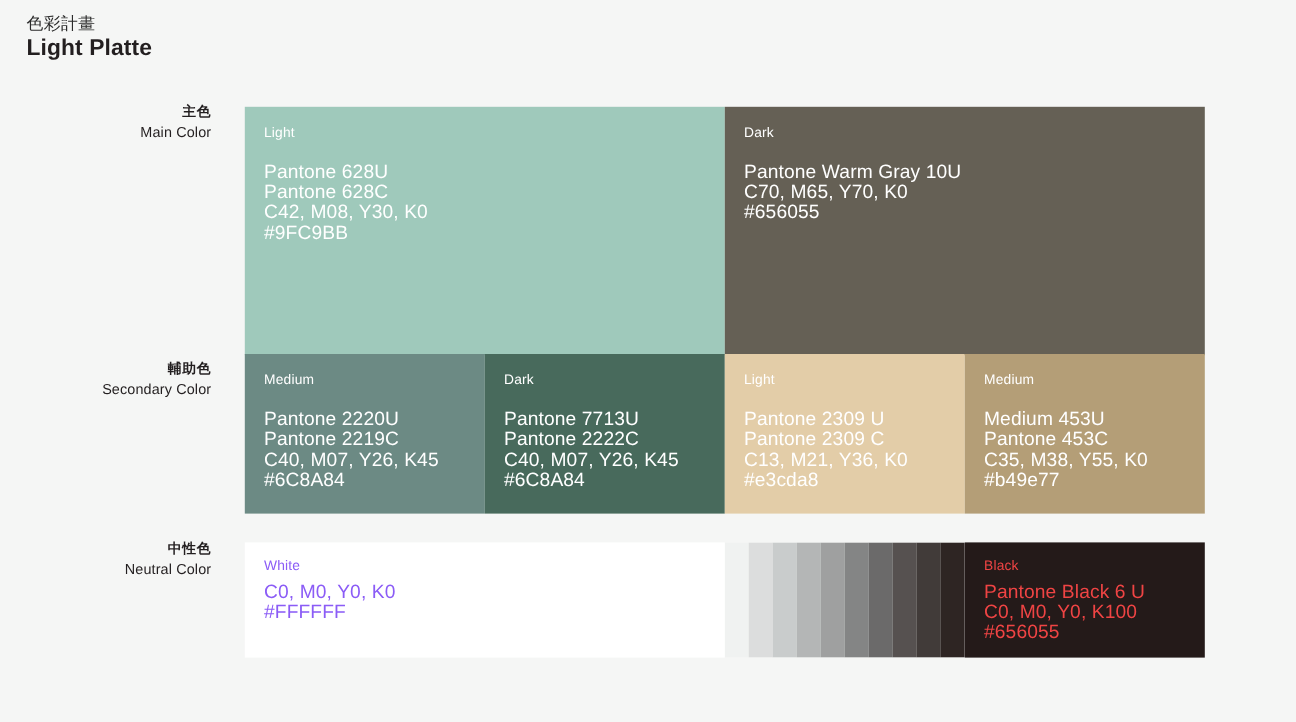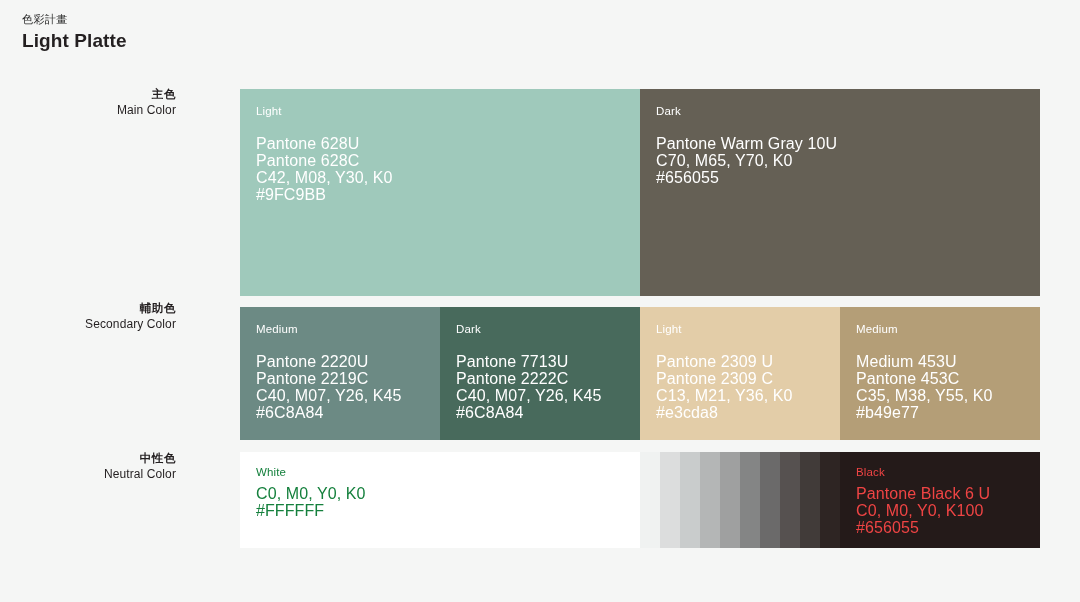--- a/index.html
+++ b/index.html
@@ -14,21 +14,21 @@
   #page {
     position: relative;
     width: 1080px;
     height: 602px;
     background: #f5f6f5;
   }
 
   
   #header { position: absolute; left: 22px; top: 12px; }
   #header .kicker {
-    font-size: 11px;
+    font-size: 14px;
     color: #2b2b2b;
     letter-spacing: 0.4px;
     line-height: 15px;
     font-weight: 400;
   }
   #header .title {
     font-size: 19px;
     font-weight: 700;
     color: #231f20;
     letter-spacing: 0.1px;
@@ -52,21 +52,21 @@
   }
   .row-label .en {
     font-size: 12px;
     font-weight: 400;
     color: #231f20;
     line-height: 17px;
     letter-spacing: 0.1px;
   }
 
   
-  .row { position: absolute; display: flex; margin-left: 36px; }
+  .row { position: absolute; display: flex; }
   .swatch {
     position: relative;
     height: 100%;
     overflow: hidden;
   }
   .sw-inner {
     position: absolute;
     left: 16px;
     top: 14px;
     right: 6px;
@@ -131,21 +131,21 @@
         </div>
       </div>
     </div>
   </div>
 
   <div class="row-label" style="top:300px;">
     <div class="cn">輔助色</div>
     <div class="en">Secondary Color</div>
   </div>
 
-  <div class="row row-secondary" style="left:204px; top:307px; width:800px; height:133px;">
+  <div class="row row-secondary" style="left:204px; top:295px; width:800px; height:133px;">
 
     <div class="swatch" style="width:200px; background:#6C8A84;">
       <div class="sw-inner" style="color:#ffffff;">
         <div class="sw-name">Medium</div>
         <div class="sw-lines">
           <div class="sw-line">Pantone 2220U</div>
           <div class="sw-line">Pantone 2219C</div>
           <div class="sw-line">C40, M07, Y26, K45</div>
           <div class="sw-line">#6C8A84</div>
         </div>
@@ -190,21 +190,21 @@
   </div>
 
   <div class="row-label" style="top:450px;">
     <div class="cn">中性色</div>
     <div class="en">Neutral Color</div>
   </div>
 
   <div class="row row-neutral" style="left:204px; top:452px; width:800px; height:96px;">
 
     <div class="swatch" style="width:400px; background:#ffffff;">
-      <div class="sw-inner" style="color:#15803d;">
+      <div class="sw-inner" style="color:#8b5cf6;">
         <div class="sw-name">White</div>
         <div class="sw-lines">
           <div class="sw-line">C0, M0, Y0, K0</div>
           <div class="sw-line">#FFFFFF</div>
         </div>
       </div>
     </div>
 
     <div class="swatch" style="width:200px;">
       <div class="ramp">

